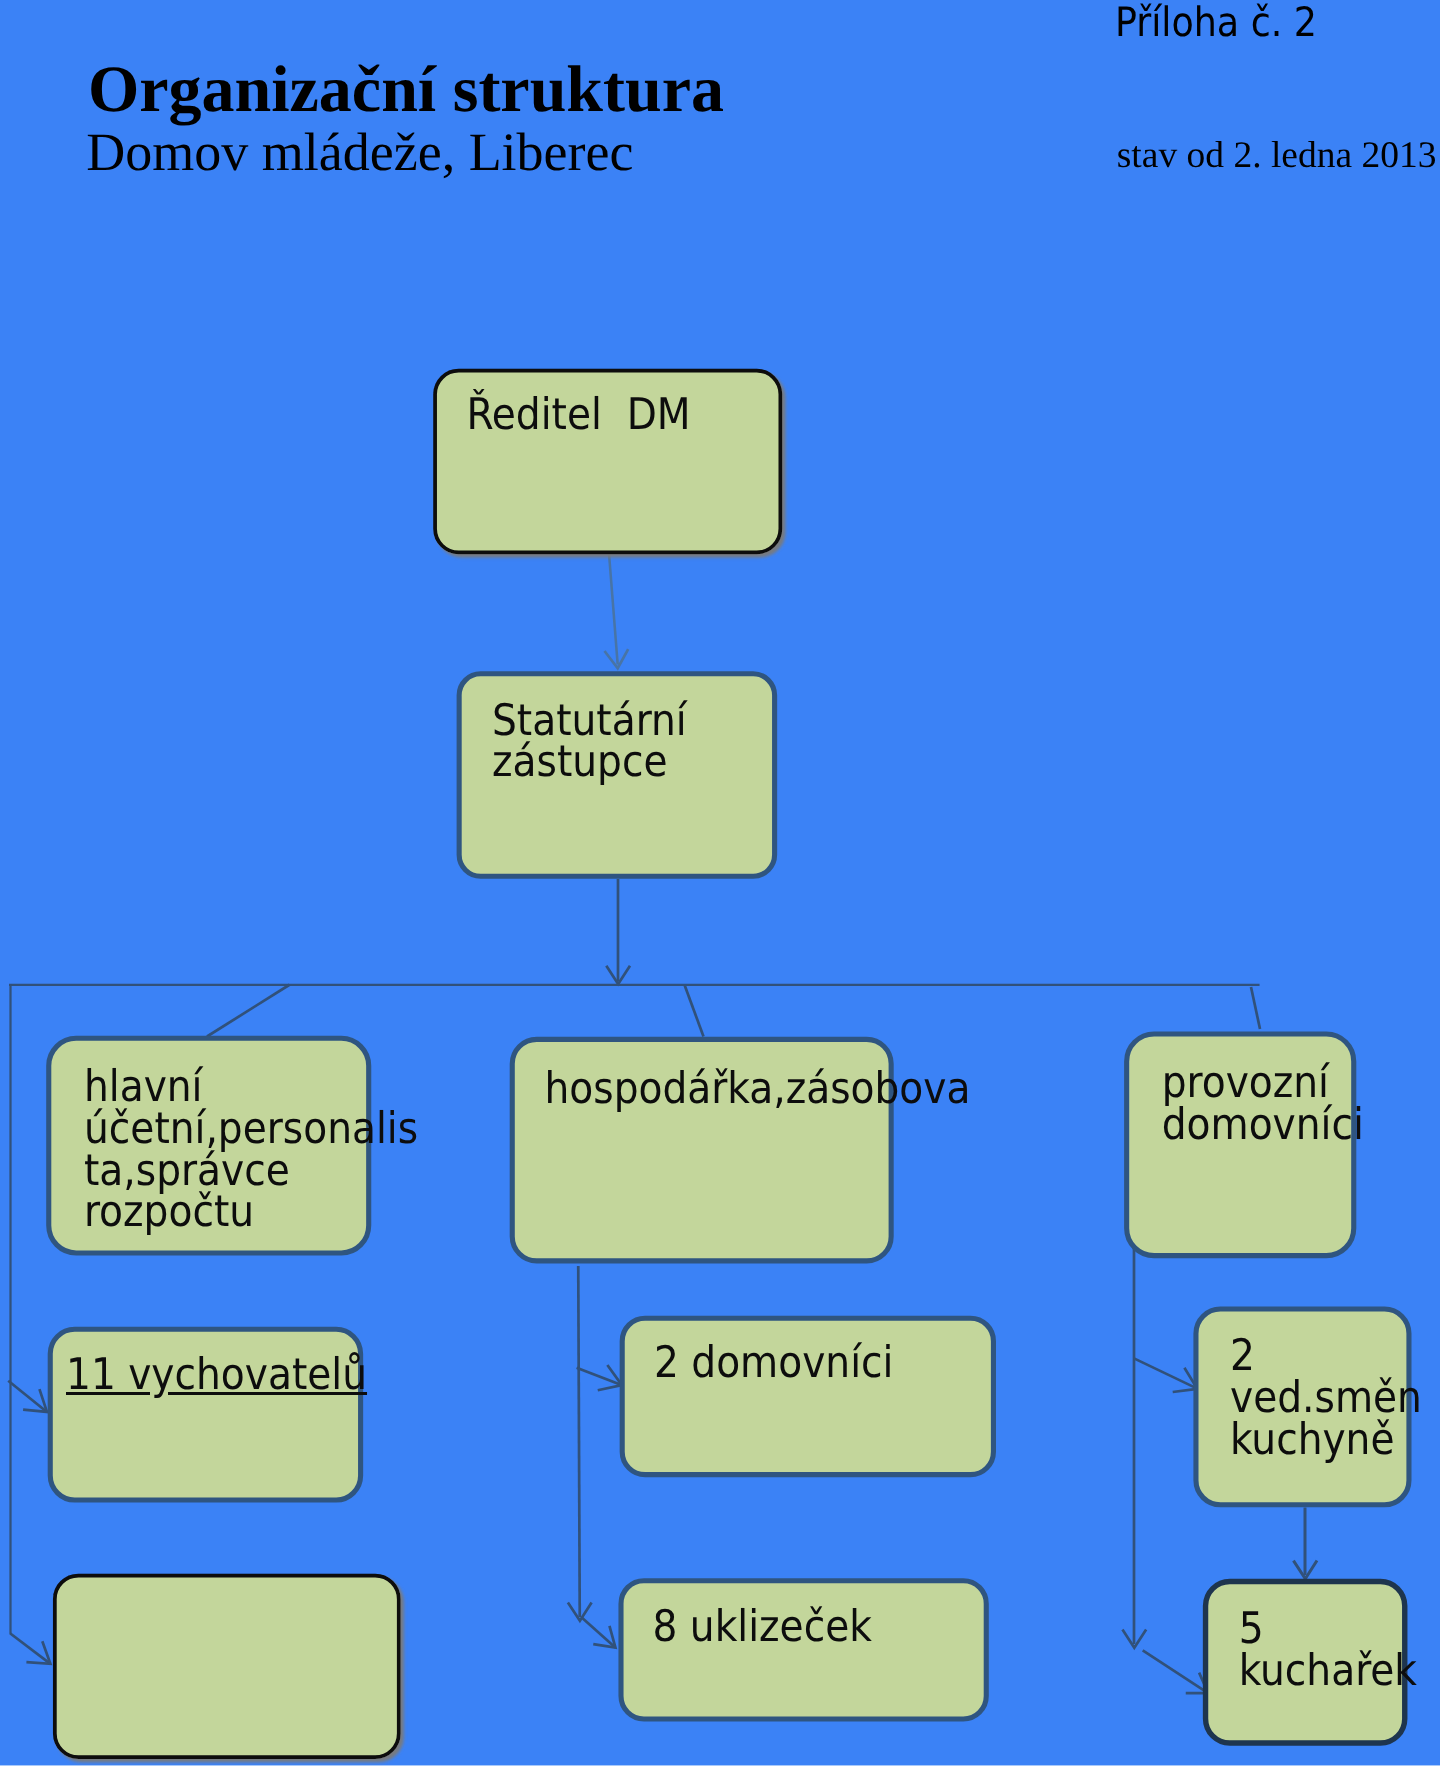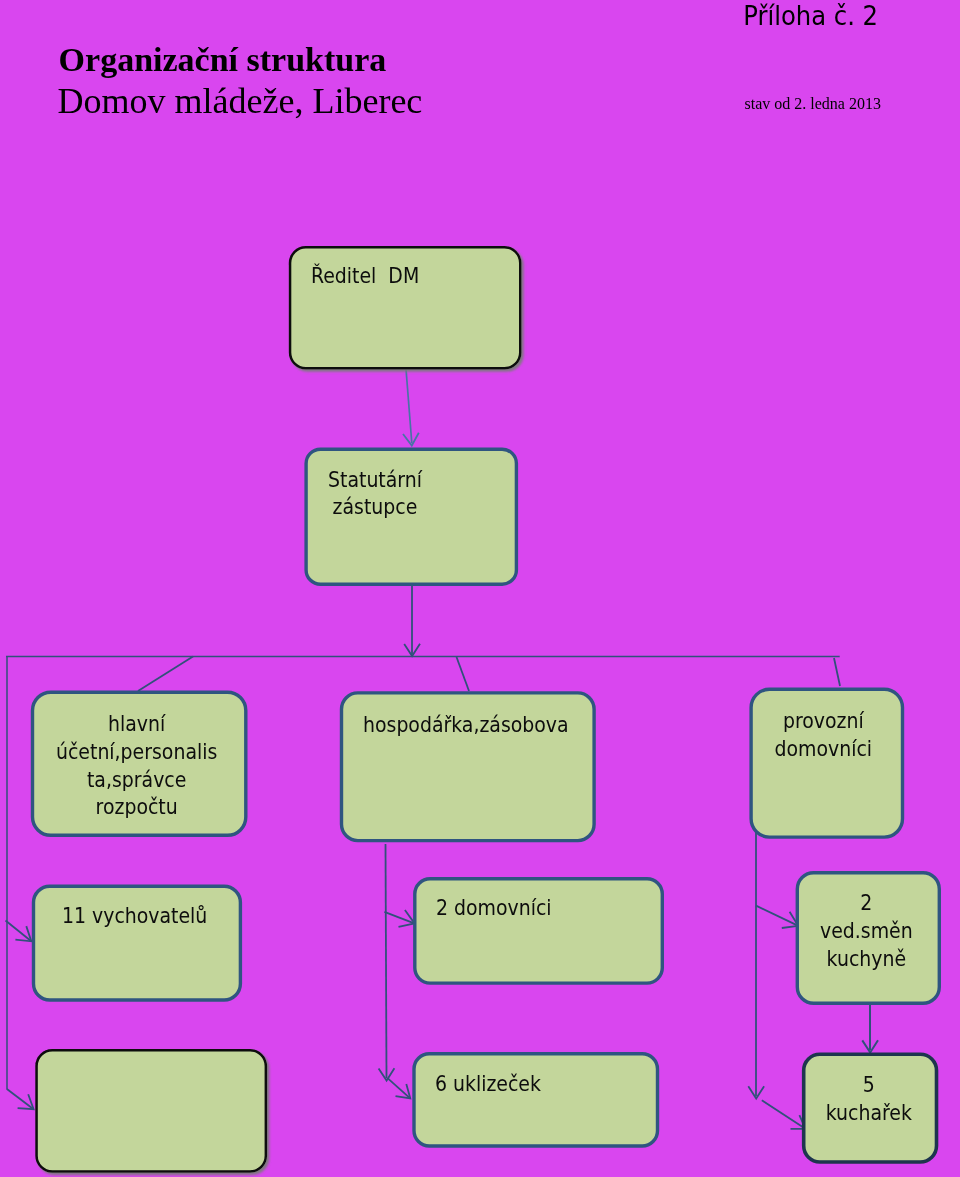--- a/index.html
+++ b/index.html
@@ -1,34 +1,34 @@
 <!DOCTYPE html>
 <html><head>
 <meta charset="utf-8">
 <title>Organizacni struktura - Domov mladeze, Liberec</title>
 <style>
   html,body{margin:0;padding:0;background:#ffffff;}
   body{width:960px;height:1177px;position:relative;overflow:hidden;
        font-family:"DejaVu Sans",sans-serif;}
-  .page{position:absolute;left:0;top:0;width:960px;height:1177px;background:#d946ef;}
+  .page{position:absolute;left:0;top:0;width:960px;height:1177px;background:#3b82f6;}
 
   .hdr-title{position:absolute;font-family:"Liberation Serif",serif;font-weight:bold;
-             font-size:34px;line-height:37.6px;color:#000000;left:58.6px;top:41.1px;white-space:nowrap;}
+             font-size:44px;line-height:37.6px;color:#000000;left:58.6px;top:41.1px;white-space:nowrap;}
   .hdr-sub{position:absolute;font-family:"Liberation Serif",serif;font-size:36px;line-height:29.5px;
            color:#000000;left:57.5px;top:86.8px;white-space:nowrap;}
   .hdr-app{position:absolute;font-family:"DejaVu Sans Condensed","DejaVu Sans",sans-serif;
            font-size:27px;line-height:27px;color:#000000;left:743.3px;top:2.2px;white-space:nowrap;}
-  .hdr-date{position:absolute;font-family:"Liberation Serif",serif;font-size:16px;line-height:25px;
+  .hdr-date{position:absolute;font-family:"Liberation Serif",serif;font-size:25px;line-height:25px;
             color:#000000;left:744.5px;top:91px;white-space:nowrap;}
 
   svg.canvas{position:absolute;left:0;top:0;width:960px;height:1177px;overflow:visible;}
 
   .nodelabel{position:absolute;white-space:pre;color:#0d0d0d;
              font-family:"DejaVu Sans Condensed","DejaVu Sans",sans-serif;
-             font-size:21px;line-height:27.7px;text-align:center;}
+             font-size:29px;line-height:27.7px;}
 
 </style>
 </head>
 <body>
 
 <div class="page">
 
   <div class="hdr-app">Příloha č. 2</div>
   <div class="hdr-title">Organizační struktura</div>
   <div class="hdr-sub">Domov mládeže, Liberec</div>
@@ -81,19 +81,19 @@
     <rect x="36.55" y="1050.35" width="229.3" height="121.1" rx="15.75" ry="15.75" fill="#c3d69b" stroke="#0a0a0a" stroke-width="2.5" filter="url(#boxshadow)"></rect>
     <rect x="414.0" y="1053.8" width="243.5" height="92.2" rx="15.3" ry="15.3" fill="#c3d69b" stroke="#2f5580" stroke-width="3.4"></rect>
     <rect x="803.7" y="1054.3" width="132.8" height="107.7" rx="16.2" ry="16.2" fill="#c3d69b" stroke="#1e354e" stroke-width="3.6"></rect>
   </g>
 </svg>
   <div class="nodelabel" style="left:311.0px;top:262.8px;"><div>Ředitel  DM</div></div>
   <div class="nodelabel" style="left:56.0px;top:711.1px;"><div>hlavní</div><div>účetní,personalis</div><div>ta,správce</div><div>rozpočtu</div></div>
   <div class="nodelabel" style="left:328.0px;top:466.5px;"><div>Statutární</div><div>zástupce</div></div>
   <div class="nodelabel" style="left:363.0px;top:712.1px;"><div>hospodářka,zásobova</div></div>
   <div class="nodelabel" style="left:774.5px;top:708.4px;"><div>provozní</div><div>domovníci</div></div>
-  <div class="nodelabel" style="left:62px;top:902.6px;"><div>11 vychovatelů</div></div>
+  <div class="nodelabel" style="left:44px;top:902.6px;text-decoration:underline;"><div>11 vychovatelů</div></div>
   <div class="nodelabel" style="left:436.0px;top:894.9px;"><div>2 domovníci</div></div>
   <div class="nodelabel" style="left:820.0px;top:890.1px;"><div>2</div><div>ved.směn</div><div>kuchyně</div></div>
-  <div class="nodelabel" style="left:435.0px;top:1071.3px;"><div>6 uklizeček</div></div>
+  <div class="nodelabel" style="left:435.0px;top:1071.3px;"><div>8 uklizeček</div></div>
   <div class="nodelabel" style="left:825.8px;top:1071.9px;"><div>5</div><div>kuchařek</div></div>
 
 </div>
 
 </body></html>

